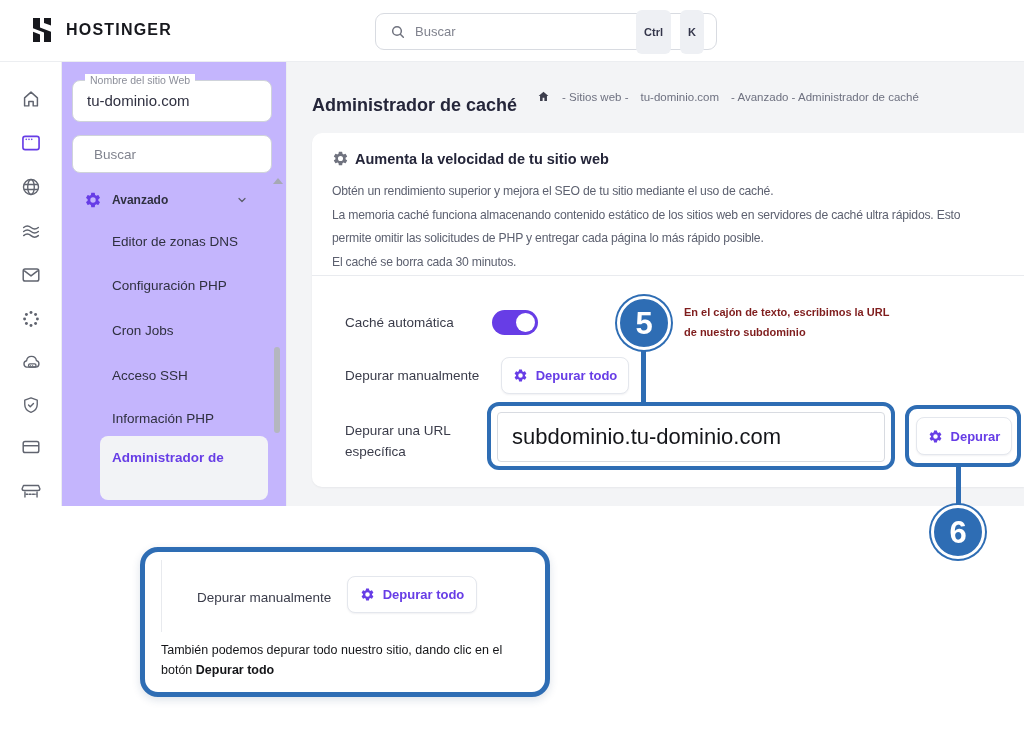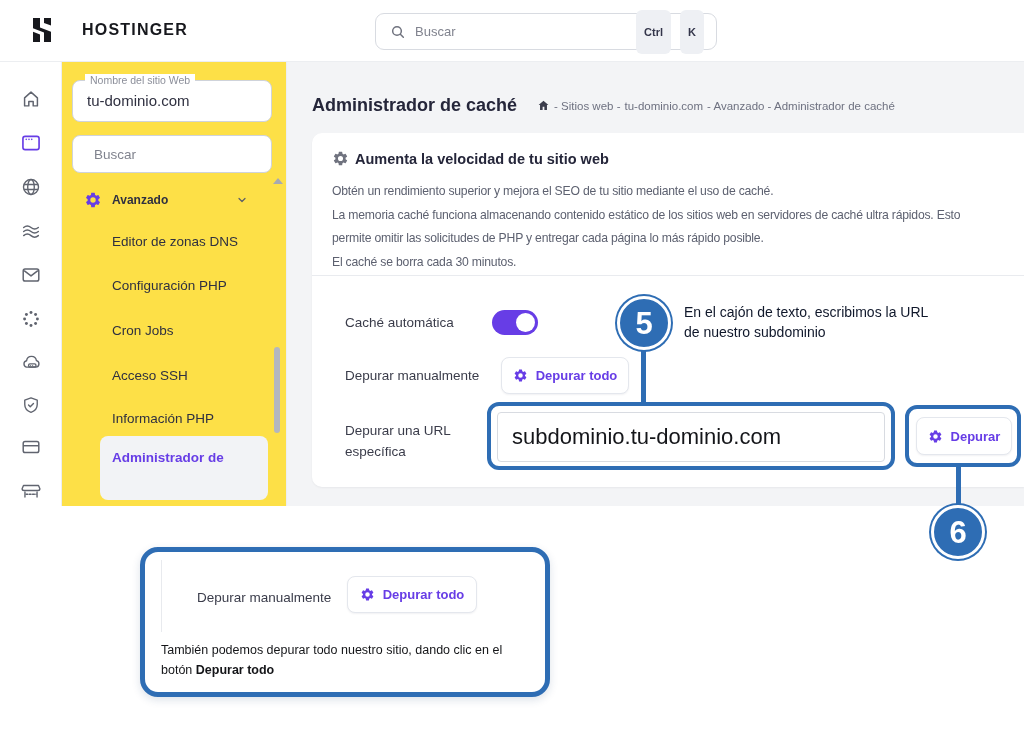--- a/index.html
+++ b/index.html
@@ -2,55 +2,55 @@
 <html><head>
 <meta charset="utf-8">
 <style>
   * { margin:0; padding:0; box-sizing:border-box; }
   html,body { background:#fff; }
   body { font-family:"Liberation Sans","DejaVu Sans",sans-serif; }
   .canvas { position:relative; width:1024px; height:746px; background:#fff; overflow:hidden; }
 
   
   .topbar { position:absolute; left:0; top:0; width:1024px; height:62px; background:#fff; border-bottom:1px solid #eceef1; }
-  .brand { position:absolute; left:30px; top:16px; display:flex; align-items:center; gap:28px; }
+  .brand { position:absolute; left:30px; top:16px; display:flex; align-items:center; gap:12px; }
   .brand-text { font-size:16px; font-weight:800; letter-spacing:1.2px; color:#17181d; }
   .topsearch { position:absolute; left:375px; top:13px; width:342px; height:37px; border:1px solid #d8dbe1; border-radius:9px; background:#fff; display:flex; align-items:center; padding:0 12px 0 14px; gap:9px; }
   .topsearch input { border:none; outline:none; flex:1; font-size:13px; color:#3a3c4a; font-family:inherit; background:transparent; }
   .topsearch input::placeholder { color:#80838e; }
   .kbd { background:#eef0f4; border-radius:6px; font-size:11px; font-weight:700; color:#33354a; padding:16px 8px; }
 
   
   .iconrail { position:absolute; left:0; top:62px; width:62px; height:444px; background:#fff; border-right:1px solid #eceef1; }
   .rail-item { position:absolute; left:20px; width:22px; height:22px; color:#60646f; cursor:pointer; }
   .rail-item.active { color:#673de6; }
   .rail-item svg { width:22px; height:22px; display:block; }
 
   
-  .sitepanel { position:absolute; left:62px; top:62px; width:225px; height:444px; background:#fde047; border-right:1px solid #eceef1; }
+  .sitepanel { position:absolute; left:62px; top:62px; width:225px; height:444px; background:#c4b5fd; border-right:1px solid #eceef1; }
   .sitefield { position:absolute; left:10px; top:18px; width:200px; height:42px; border:1px solid #cfd3da; border-radius:8px; background:#fff; }
   .sitefield-label { position:absolute; left:12px; top:-7px; background:#fff; padding:0 5px; font-size:10.5px; color:#8c8f9a; white-space:nowrap; }
   .sitefield-value { position:absolute; left:14px; top:11px; font-size:15px; color:#2f3040; }
   .panelsearch { position:absolute; left:10px; top:73px; width:200px; height:38px; border:1px solid #cfd3da; border-radius:8px; display:flex; align-items:center; gap:9px; padding:0 12px; background:#fff; }
   .panelsearch input { border:none; outline:none; flex:1; font-size:13.5px; color:#3a3c4a; font-family:inherit; background:transparent; }
   .panelsearch input::placeholder { color:#80838e; }
   .scrollup { position:absolute; left:211px; top:116px; width:0; height:0; border-left:5px solid transparent; border-right:5px solid transparent; border-bottom:6px solid #a6a9b3; cursor:pointer; }
   .menuhead { position:absolute; left:0; top:123px; width:210px; height:30px; display:flex; align-items:center; cursor:pointer; }
   .menuhead .gear { position:absolute; left:22px; width:18px; height:18px; color:#673de6; }
   .menuhead .lbl { position:absolute; left:50px; font-size:12px; font-weight:700; color:#2f3040; }
   .menuhead .chev { position:absolute; left:174px; width:12px; height:12px; color:#5a5d68; }
   .menuitem { position:absolute; left:50px; width:150px; font-size:13.5px; color:#2f3040; cursor:pointer; white-space:nowrap; }
   .menuitem-active { position:absolute; left:38px; top:374px; width:168px; height:64px; background:#f2f3f6; border-radius:8px; cursor:pointer; padding:11px 0 0 12px; }
   .menuitem-active div { font-size:13.5px; font-weight:700; color:#673de6; line-height:21px; }
   .vscroll { position:absolute; left:212px; top:285px; width:6px; height:86px; background:#b4b7bf; border-radius:3px; cursor:pointer; }
 
   
   .content { position:absolute; left:287px; top:62px; width:737px; height:444px; background:#f3f4f6; }
   .page-title { position:absolute; left:25px; top:33px; font-size:18px; font-weight:700; color:#25263a; }
-  .breadcrumb { position:absolute; left:250px; top:37px; display:flex; align-items:center; gap:4px; }
+  .breadcrumb { position:absolute; left:250px; top:28px; display:flex; align-items:center; gap:12px; }
   .breadcrumb .bc { font-size:11.5px; color:#6e7180; white-space:nowrap; cursor:pointer; }
   .bc-home { width:13px; height:13px; color:#3c3d4c; }
   .card { position:absolute; left:25px; top:71px; width:712px; height:354px; background:#fff; border-radius:10px 0 0 10px; box-shadow:0 1px 2px rgba(20,20,40,.05); }
   .card-head { position:absolute; left:20px; top:17px; display:flex; align-items:center; gap:6px; }
   .card-head .gear { width:17px; height:17px; color:#70737f; }
   .card-head .h { font-size:14.5px; font-weight:700; color:#25263a; }
   .card-desc { position:absolute; left:20px; top:47px; font-size:12.2px; letter-spacing:-0.2px; color:#5d6170; line-height:23.5px; white-space:nowrap; }
   .card-divider { position:absolute; left:0; top:142px; width:712px; height:1px; background:#e9ebef; }
   .row-label { position:absolute; font-size:13.5px; color:#3a3c4a; white-space:nowrap; }
   .toggle { position:absolute; left:180px; top:177px; width:46px; height:25px; border-radius:13px; background:#673de6; cursor:pointer; }
@@ -60,21 +60,21 @@
   .btn .t { font-size:13px; font-weight:700; color:#673de6; white-space:nowrap; }
   .btn-purgeall { position:absolute; left:189px; top:224px; width:128px; height:37px; }
   .url-input { position:absolute; left:185px; top:279px; width:388px; height:50px; border:1px solid #d8dbe1; border-radius:4px; background:#fff; font-size:22px; color:#15161a; padding:0 14px; outline:none; font-family:inherit; }
   .btn-purge { position:absolute; left:604px; top:284px; width:96px; height:38px; }
 
   
   .hl-box { position:absolute; border:4px solid #2e6db4; border-radius:12px; }
   .conn { position:absolute; width:5px; background:#2e6db4; }
   .stepcircle { position:absolute; width:54px; height:54px; border-radius:50%; background:#2e6db4; border:3px solid #fff; box-shadow:0 0 0 2px #2e6db4; display:flex; align-items:center; justify-content:center; }
   .stepcircle span { color:#fff; font-size:31px; font-weight:700; line-height:1; }
-  .note { position:absolute; font-size:14px; font-weight:400; color:#0f172a; line-height:20px; white-space:nowrap; }
+  .note { position:absolute; font-size:11px; font-weight:700; color:#7f1d1d; line-height:20px; white-space:nowrap; }
   .callout { position:absolute; left:140px; top:547px; width:410px; height:150px; background:#fff; border:5px solid #2e6db4; border-radius:18px; box-shadow:0 3px 8px rgba(30,60,110,.15); }
   .callout .edge { position:absolute; left:16px; top:8px; width:1px; height:72px; background:#e8eaee; }
   .callout .lbl { position:absolute; left:52px; top:38px; font-size:13.5px; color:#3a3c4a; white-space:nowrap; }
   .callout .btn { position:absolute; left:202px; top:24px; width:130px; height:37px; }
   .callout .txt { position:absolute; left:16px; top:88px; font-size:12.5px; font-weight:500; color:#141518; line-height:20px; white-space:nowrap; }
   .callout .txt b { font-weight:800; }
 </style>
 </head>
 <body>
 

